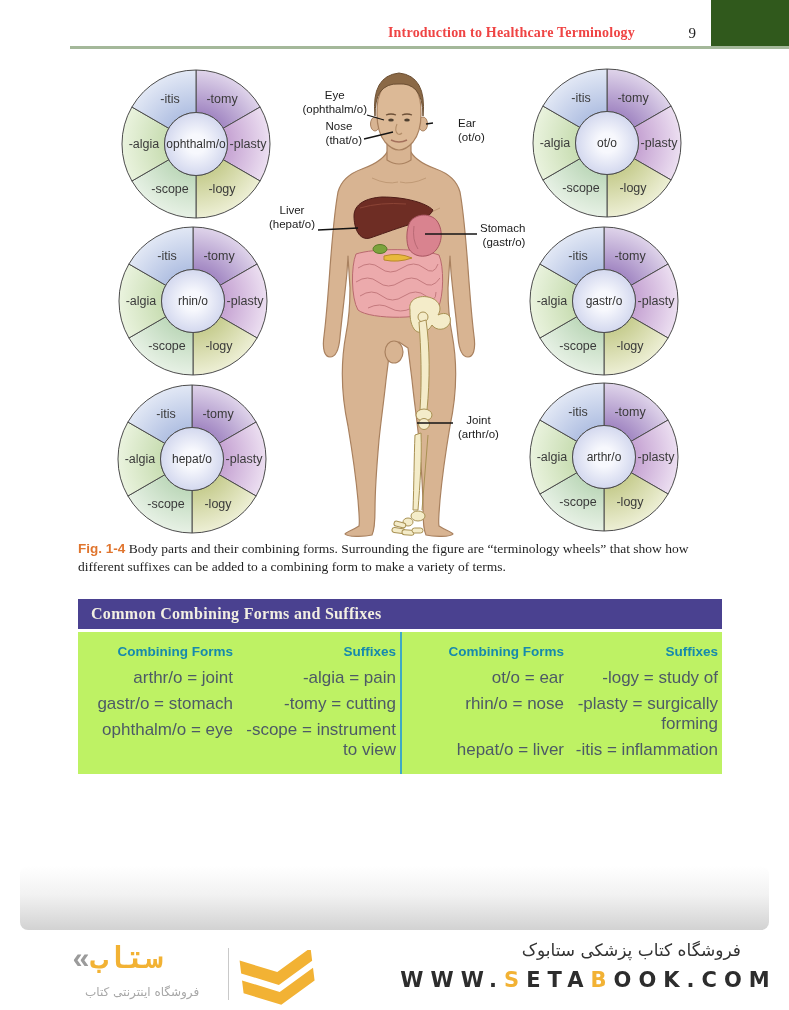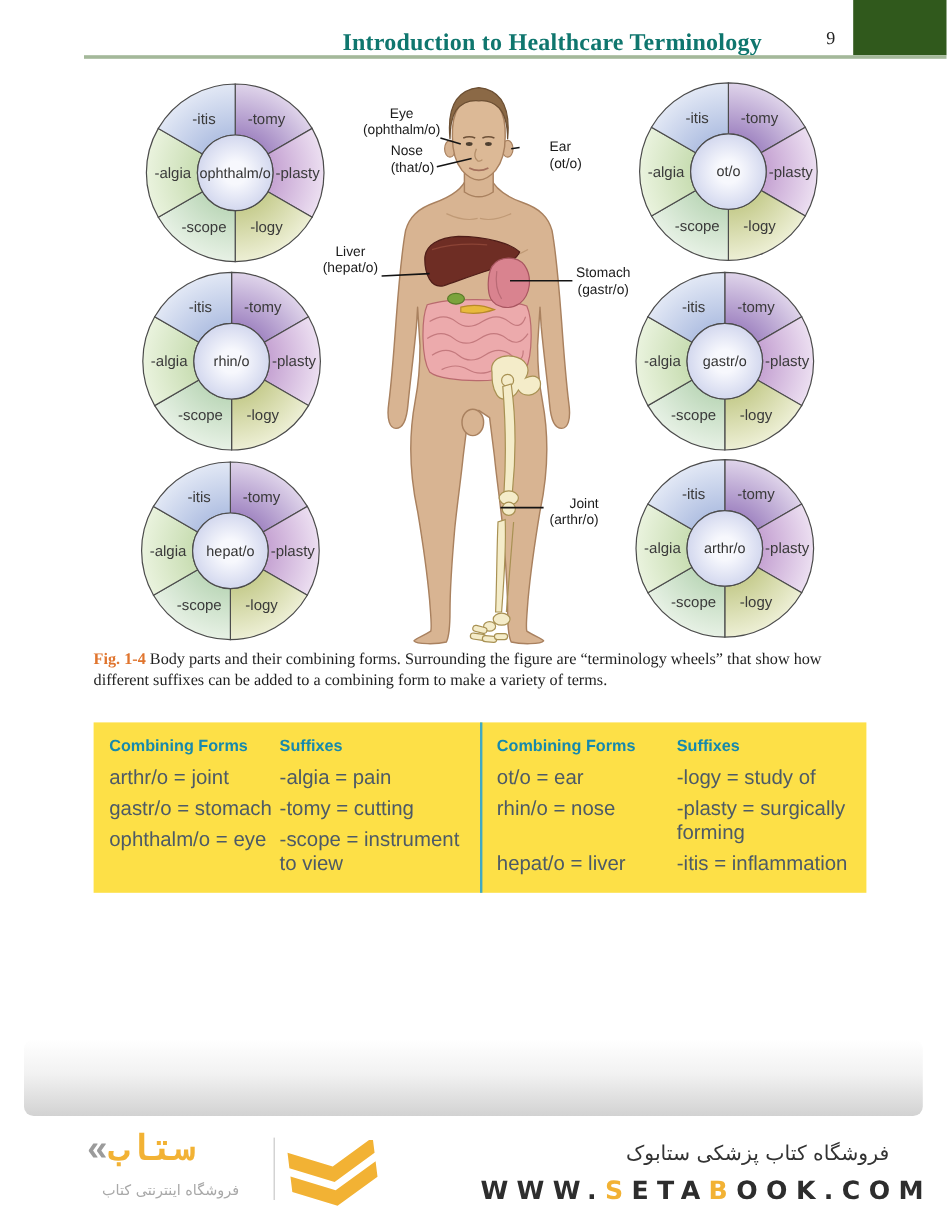--- a/index.html
+++ b/index.html
@@ -1,53 +1,53 @@
 <!DOCTYPE html>
 <html><head>
 <meta charset="utf-8">
 <style>
   html,body{margin:0;padding:0;background:#ffffff;}
   .page{position:relative;width:789px;height:1010px;background:#ffffff;overflow:hidden;
         font-family:"Liberation Sans",sans-serif;}
 
   
   .header-title{position:absolute;top:25px;right:154px;font-family:"Liberation Serif",serif;
-    font-weight:bold;font-size:20px;color:#0f766e;letter-spacing:.2px;}
+    font-weight:bold;font-size:14px;color:#ef4444;letter-spacing:.2px;}
   .page-number{position:absolute;top:25px;right:93px;font-family:"Liberation Serif",serif;
     font-size:15px;color:#222;}
   .green-box{position:absolute;top:0;right:0;width:78px;height:46px;background:#30591c;}
   .header-rule{position:absolute;top:46px;left:70px;right:0;height:3px;background:#a4b89a;}
 
   
   .wheel{position:absolute;width:152px;height:152px;}
   #wheel-0{left:120px;top:68px;} #wheel-1{left:531px;top:67px;}
   #wheel-2{left:117px;top:225px;} #wheel-3{left:528px;top:225px;}
   #wheel-4{left:116px;top:383px;} #wheel-5{left:528px;top:381px;}
 
   
   .body-art{position:absolute;left:280px;top:58px;width:240px;height:480px;}
   .fig-label{position:absolute;font-size:11.5px;color:#1a1a1a;line-height:1.25;}
   .fig-label .l1{display:block;}
   #label-eye{right:422px;top:88px;text-align:center;}
   #label-nose{right:427px;top:119px;text-align:left;}
   #label-ear{left:434px;top:116px;text-align:left;margin-left:24px;}
   #label-liver{right:474px;top:203px;text-align:center;}
-  #label-stomach{left:480px;top:221px;text-align:center;}
-  #label-joint{left:458px;top:413px;text-align:right;}
+  #label-stomach{left:480px;top:221px;text-align:right;}
+  #label-joint{left:458px;top:413px;text-align:center;}
 
   
   .caption{position:absolute;left:78px;top:540px;width:652px;font-family:"Liberation Serif",serif;
     font-size:13.5px;color:#1f1f1f;line-height:1.35;}
-  .caption .fig-num{font-family:Liberation Serif, serif;font-weight:bold;color:#e0752e;}
+  .caption .fig-num{font-family:Liberation Sans, sans-serif;font-weight:bold;color:#e0752e;}
 
   
   .cform-table{position:absolute;left:78px;top:599px;width:644px;}
   .table-title{background:#4a4190;color:#f2efe2;font-family:"Liberation Serif",serif;
     font-weight:bold;font-size:16px;height:30px;line-height:30px;padding-left:13px;letter-spacing:.3px;}
-  .table-body{background:#fde047;margin-top:3px;display:flex;min-height:95px;}
+  .table-body{background:#bef264;margin-top:3px;display:flex;min-height:95px;text-align:right;}
   .table-half{display:grid;align-content:start;row-gap:6px;width:322px;box-sizing:border-box;
     padding:10px 4px 14px 13px;}
   .table-half.left{grid-template-columns:142px auto;}
   .table-half.right{grid-template-columns:150px auto;border-left:2px solid #3fa9c4;padding-left:12px;}
   .col-head{color:#1689ad;font-weight:bold;font-size:13.5px;margin:2px 0 3px;}
   .cell{font-size:17px;color:#4d5a66;}
 
   
   .shadow-band{position:absolute;left:20px;top:866px;width:749px;height:64px;border-radius:8px;
     background:linear-gradient(to bottom,#ffffff 0%,#f2f2f2 45%,#d2d2d2 100%);}
@@ -55,21 +55,21 @@
   .logo-word{position:absolute;left:12px;top:2px;font-family:Liberation Mono, monospace;
     font-size:30px;font-weight:bold;}
   .logo-word .mark{color:#9b9b9b;font-weight:bold;}
   .logo-word .word{color:#f2b234;}
   .logo-sub{position:absolute;left:25px;top:47px;font-family:"DejaVu Sans",sans-serif;
     font-size:12px;color:#a8a8a8;}
   .logo-divider{position:absolute;left:168px;top:10px;width:1px;height:52px;background:#c9c9c9;}
   .logo-chevron{position:absolute;left:178px;top:12px;}
   .footer-right{position:absolute;right:8px;top:938px;width:385px;text-align:right;}
   .tagline{font-family:"DejaVu Sans",sans-serif;font-size:17px;color:#333;margin-right:40px;
-    margin-top:14px;}
+    margin-top:2px;}
   .website{font-family:"DejaVu Sans",sans-serif;font-size:21px;font-weight:bold;color:#2d2d2d;
     letter-spacing:7px;margin-top:8px;text-align:center;}
   .website .accent{color:#f2b234;}
 </style>
 </head>
 <body>
 
 <div class="page">
 
   <div class="header-title">Introduction to Healthcare Terminology</div>
@@ -455,20 +455,21 @@
     <span class="l1">(gastr/o)</span>
   </div>
   <div class="fig-label" id="label-joint">
     <span class="l1">Joint</span>
     <span class="l1">(arthr/o)</span>
   </div>
 
   <div class="caption"><span class="fig-num">Fig. 1-4</span><span> Body parts and their combining forms. Surrounding the figure are “terminology wheels” that show how different suffixes can be added to a combining form to make a variety of terms.</span></div>
 
   <div class="cform-table">
+    <div class="table-title">Common Combining Forms and Suffixes</div>
     <div class="table-body">
       <div class="table-half left" id="table-half-0">
         <div class="col-head">Combining Forms</div>
         <div class="col-head">Suffixes</div>
       <div class="cell">arthr/o = joint</div>
           <div class="cell">-algia = pain</div>
           <div class="cell">gastr/o = stomach</div>
           <div class="cell">-tomy = cutting</div>
           <div class="cell">ophthalm/o = eye</div>
           <div class="cell">-scope = instrument to view</div>

